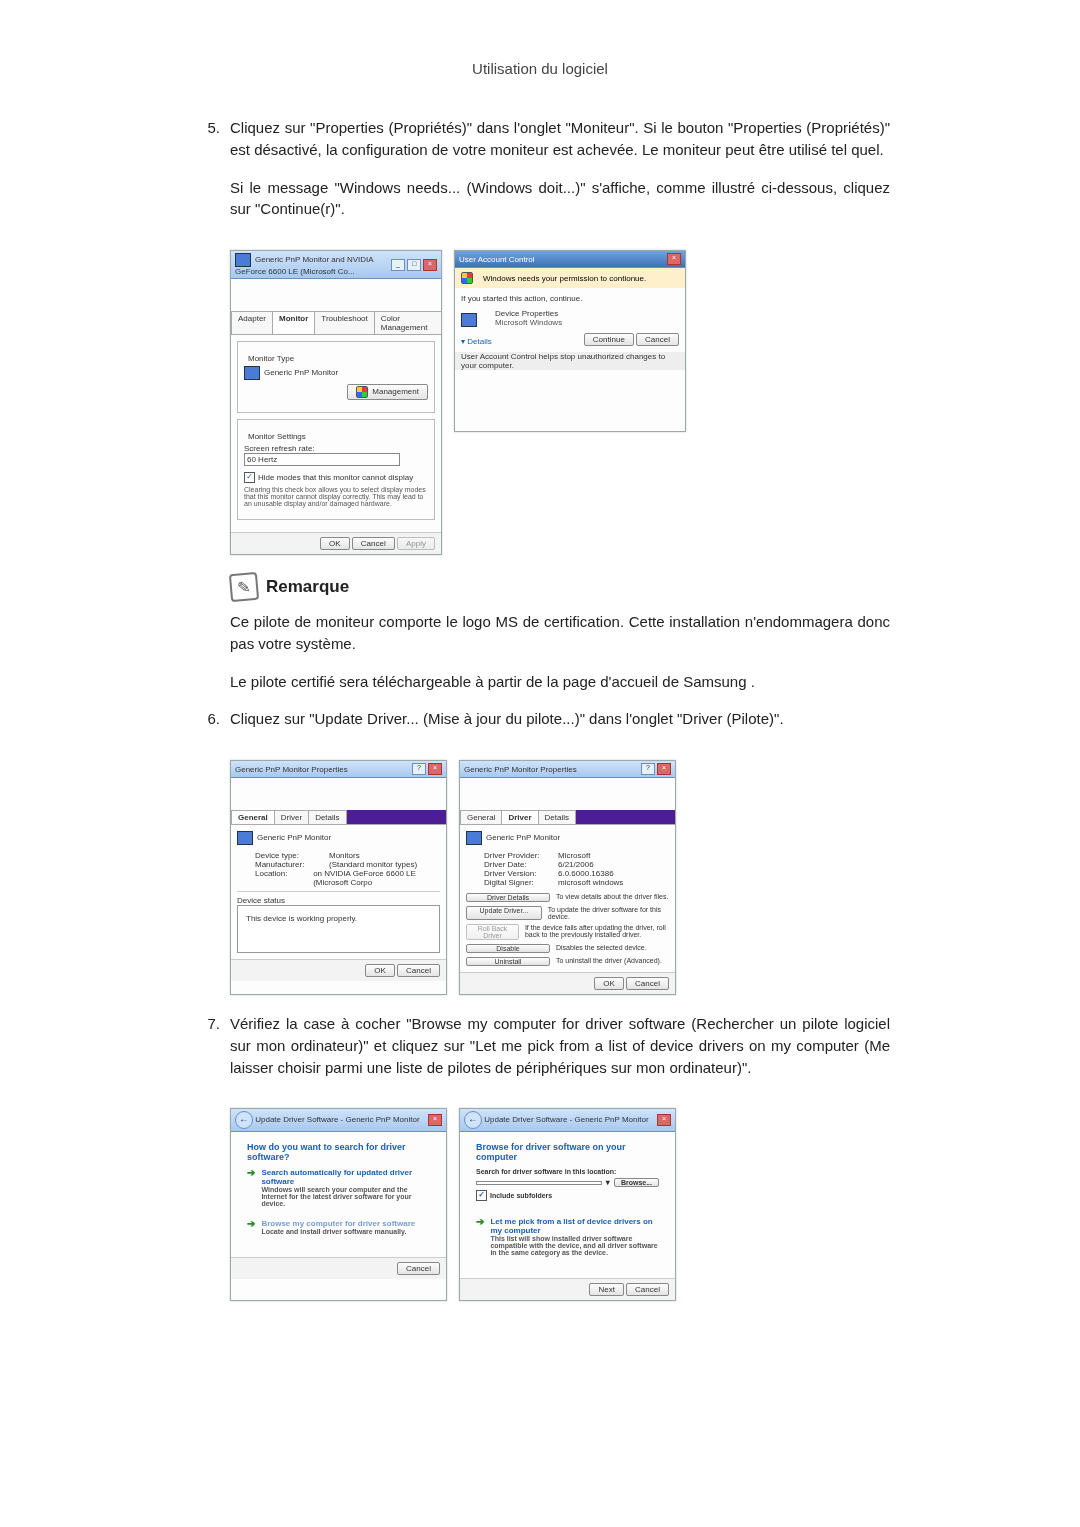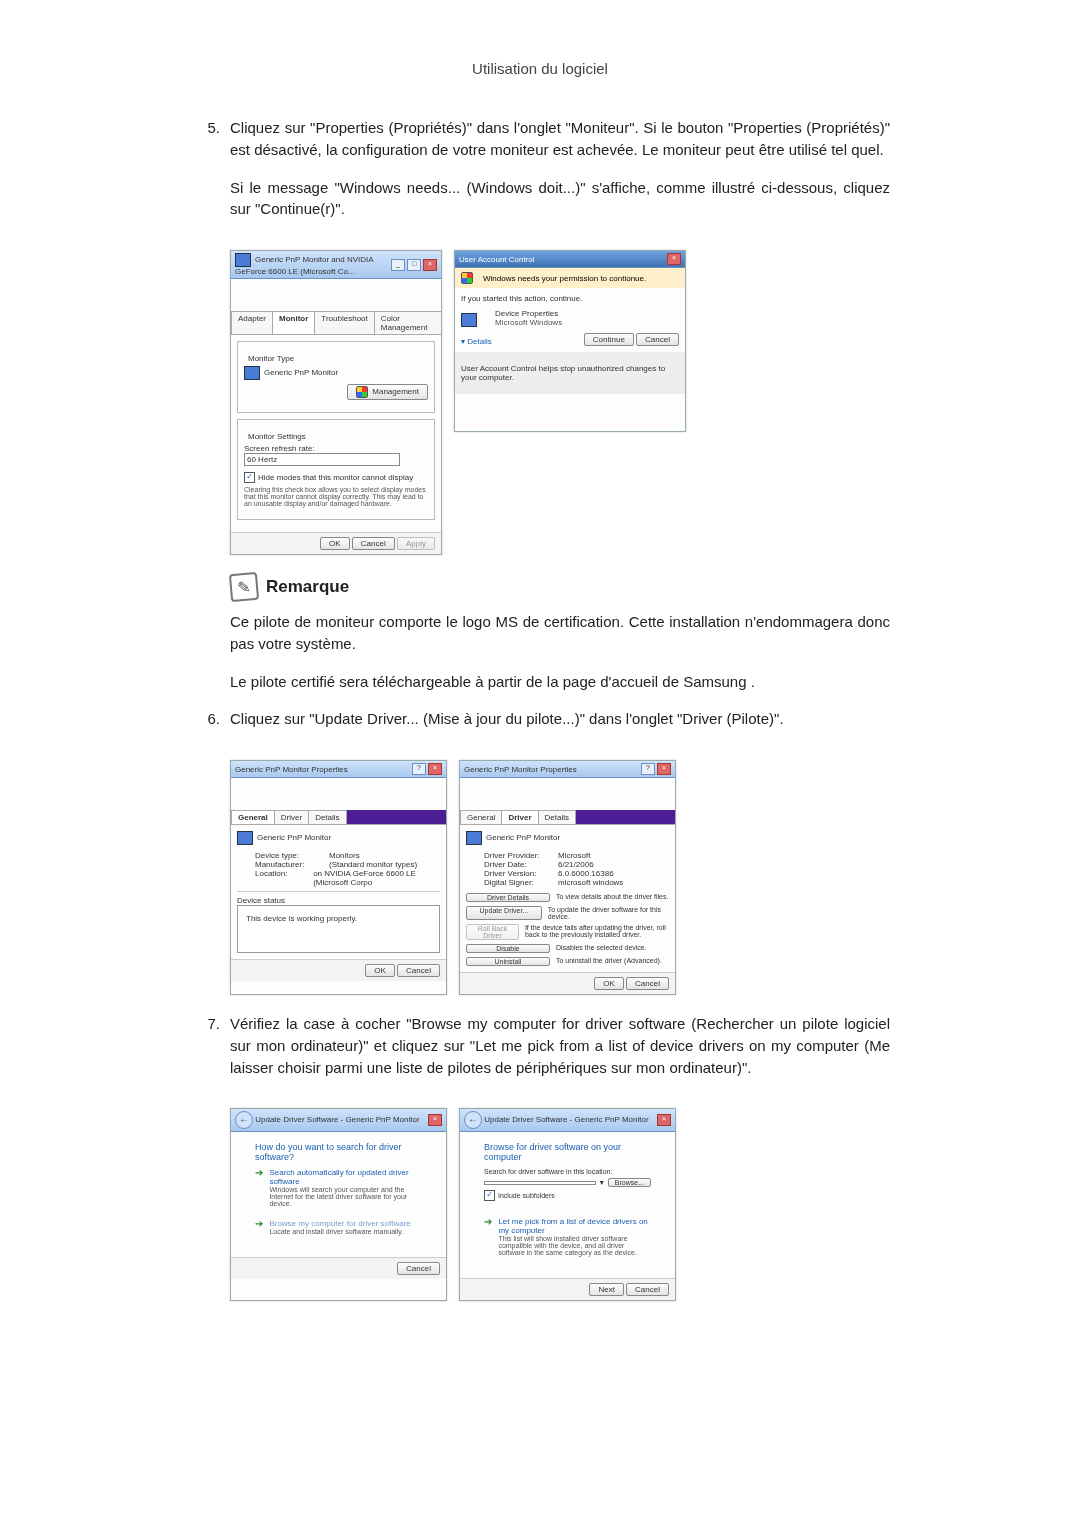--- a/index.html
+++ b/index.html
@@ -79,21 +79,21 @@
   }
   .btn.small { padding:0 6px; }
   .select {
     border:1px solid #888; background:#fff; padding:1px 2px; width:150px; display:inline-block;
   }
   .row-btns { text-align:right; padding:4px 6px; border-top:1px solid #ccc; background:#f3f3f3;}
   .shield { display:inline-block; width:10px;height:10px;background:conic-gradient(#f33 0 25%, #3c3 0 50%, #36f 0 75%, #fc3 0 100%); border:1px solid #555; border-radius:2px; margin-right:4px; vertical-align:middle;}
   .mon-icon { display:inline-block; width:14px;height:12px;background:#4a7bd6;border:1px solid #234;margin-right:4px;vertical-align:middle;}
   .uac-band { background:#fff0cc; color:#000; padding:4px 6px; display:flex; align-items:center; gap:6px;}
   .uac-info { padding:6px; }
-  .uac-footer { background:#eee; padding:12px 6px; font-size:8px;}
+  .uac-footer { background:#eee; padding:0 6px; font-size:8px;}
   .link { color:#1a5fb4; }
   .checkbox { display:inline-block;width:9px;height:9px;border:1px solid #555;background:#fff;margin-right:3px;vertical-align:middle;}
   .checkbox.checked::after{content:"✓";font-size:8px;line-height:8px;color:#1a5fb4;display:block;text-align:center;}
   .text-muted { color:#555; }
   .small { font-size:7px; }
 
   
   .note-head { display:flex; align-items:center; gap:8px; margin:14px 0 10px 40px;}
   .note-icon {
     width:24px;height:24px;border:2px solid #777;border-radius:4px;
@@ -102,21 +102,21 @@
   }
   .note-title { font-weight:bold; font-size:17px;}
   .note-body { margin-left:40px; font-size:15px; line-height:1.45; text-align:justify;}
   .note-body p{margin:0 0 16px 0;}
 
   .kv { display:flex; gap:4px; }
   .kv .k{ width:70px; }
   .textarea{ border:1px solid #999;background:#fff;height:48px;width:100%;padding:8px;box-sizing:border-box;}
   .rule{border:none;border-top:1px solid #ccc;margin:4px 0;}
   .sec-title{color:#1a5fb4;font-size:9px;margin-bottom:6px;}
-  .wiz-body{padding:10px 24px;}
+  .wiz-body{padding:10px 16px;font-weight:bold;}
   .wiz-opt{display:flex;gap:6px;margin-bottom:12px;}
   .arrow{color:#2a8a2a;font-size:10px;line-height:1;}
   .back-arrow{display:inline-block;width:16px;height:16px;border-radius:50%;background:#cfe3fb;border:1px solid #6a90c0;text-align:center;line-height:14px;font-size:10px;color:#234;}
   .path-input{border:1px solid #888;background:#fff;width:120px;display:inline-block;padding:1px 2px;}
 </style>
 </head>
 <body>
 
 <div class="page">
 

